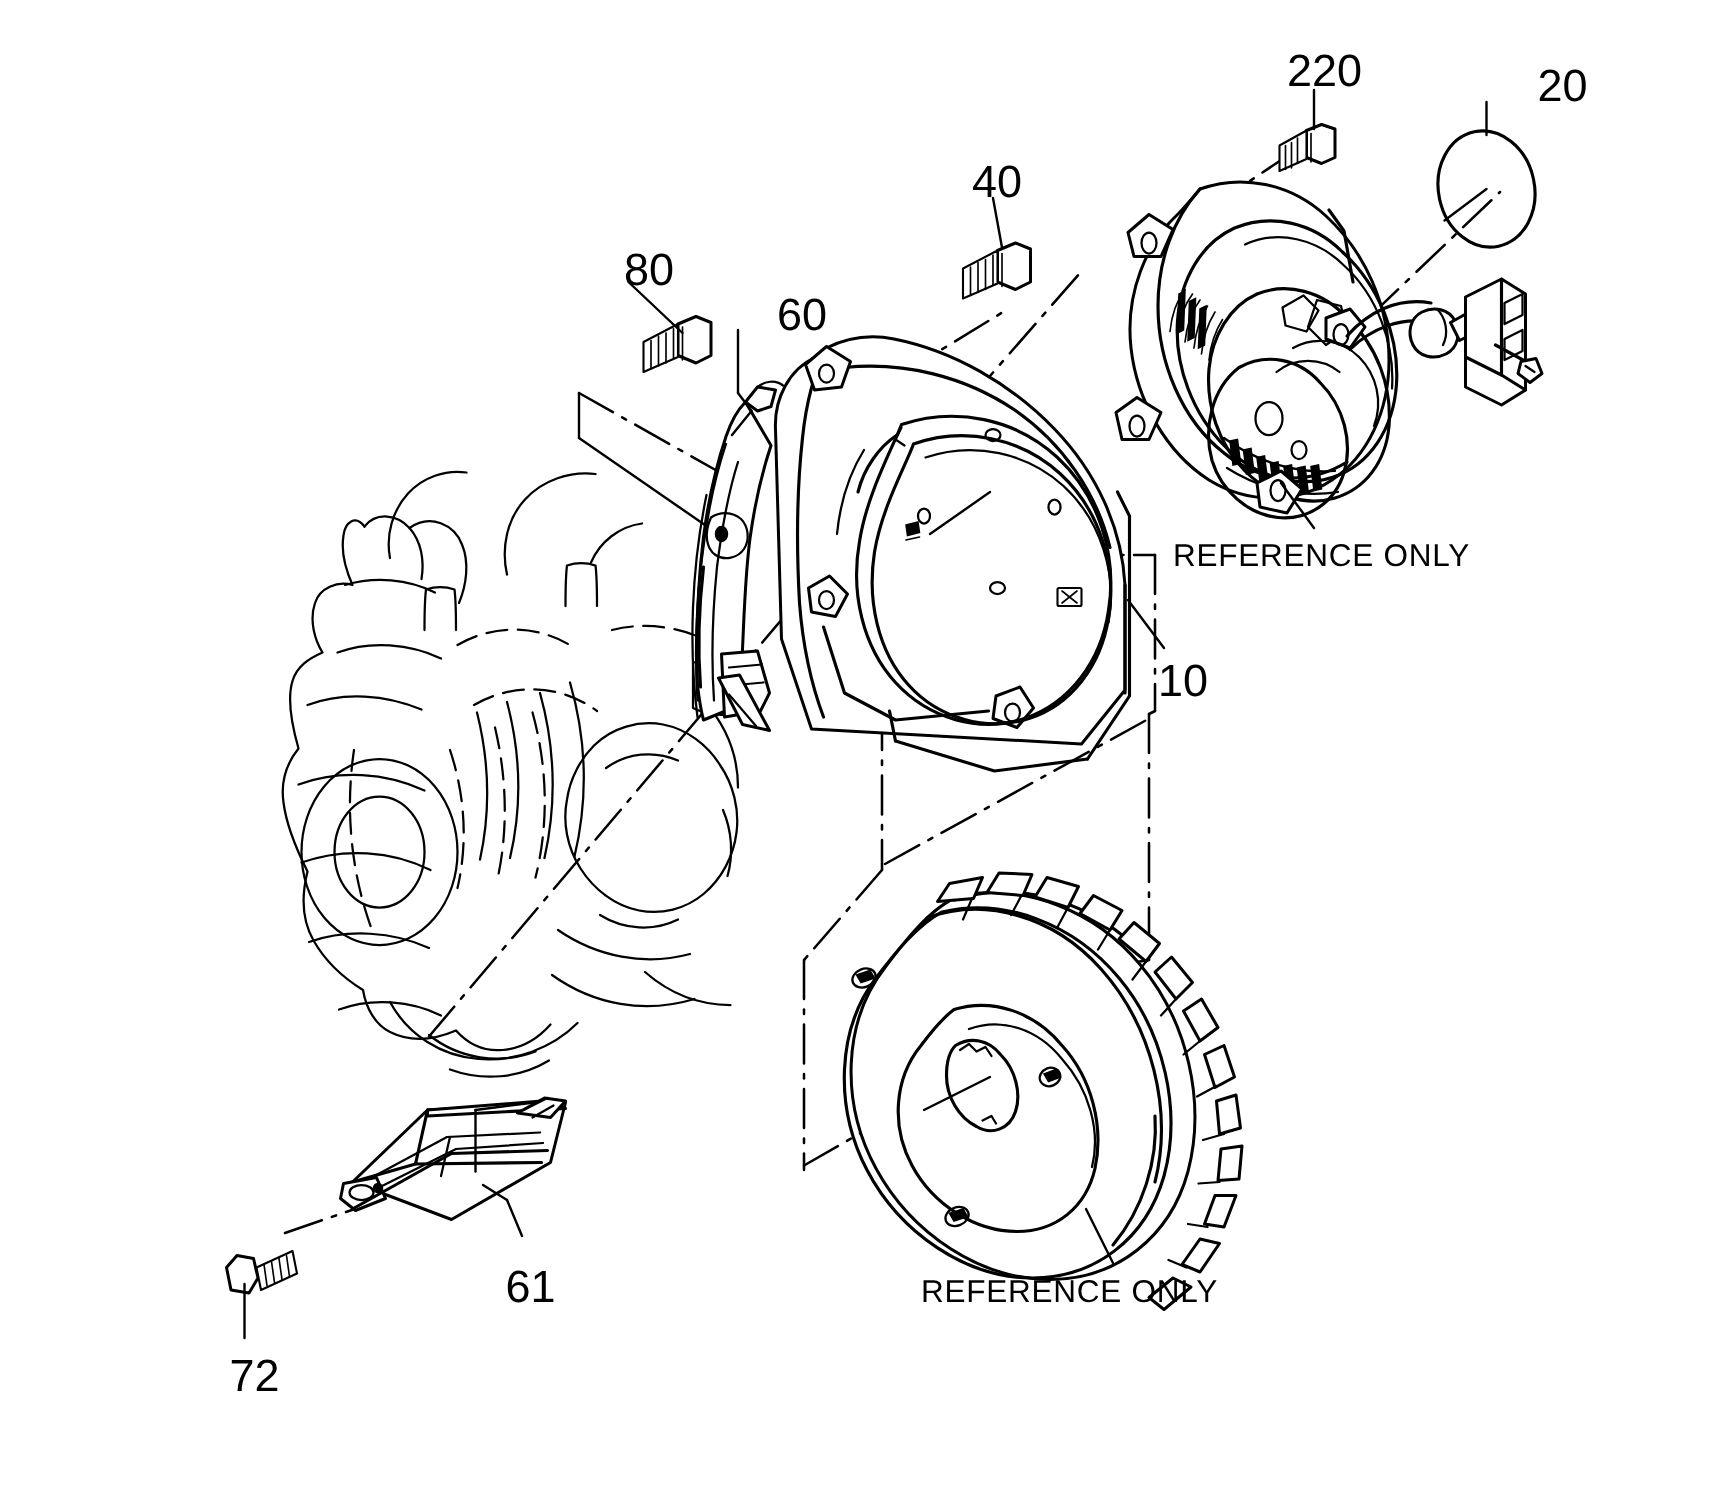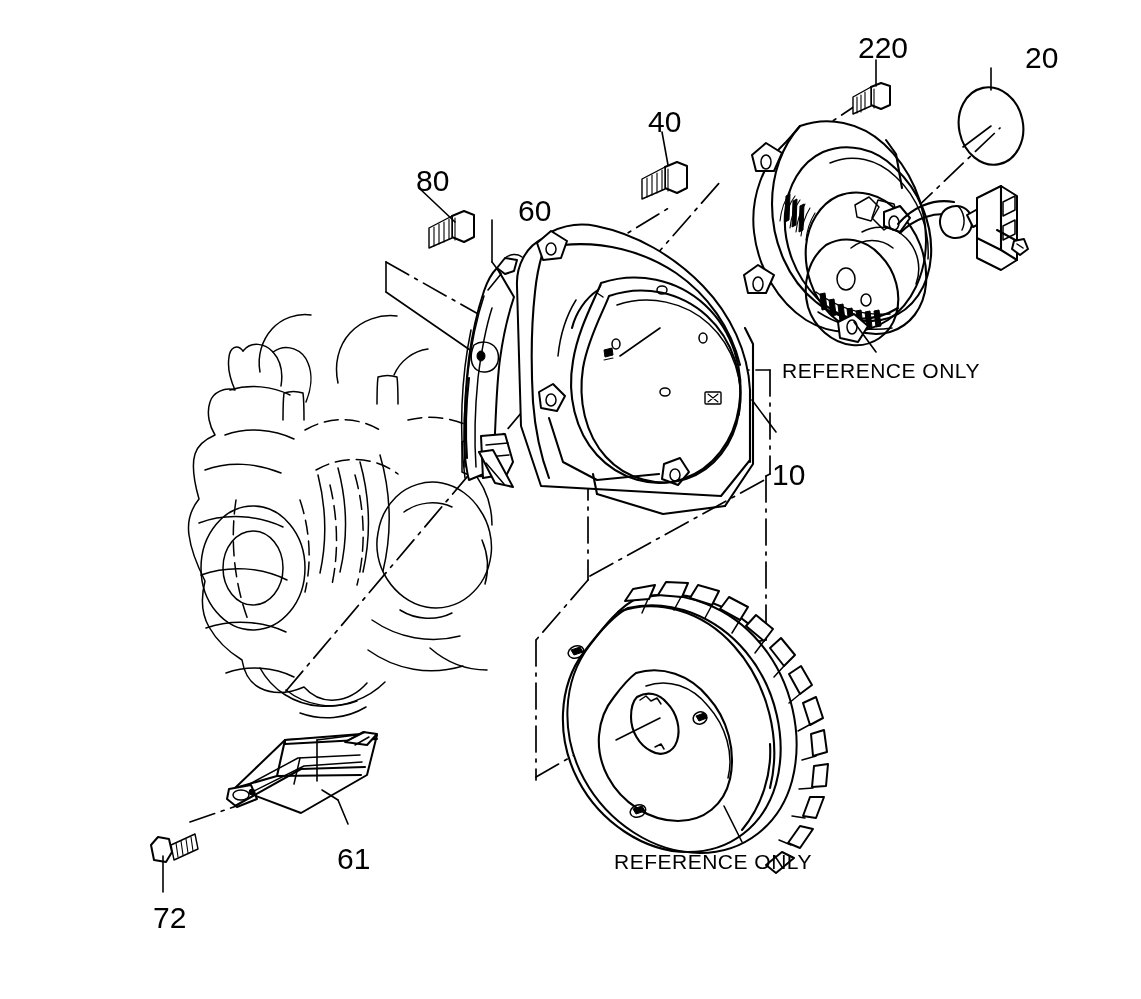--- a/index.html
+++ b/index.html
@@ -459,20 +459,20 @@
 
       <path class="ld" d="M501 274 L488 290"></path>
     </g>
   </svg>
 
   <div class="lbl partno" style="left:400px;top:166px;margin-left:16px;">80</div>
   <div class="lbl partno" style="left:478px;top:196px;margin-left:40px;">60</div>
   <div class="lbl partno" style="left:648px;top:107px;">40</div>
   <div class="lbl partno" style="left:858px;top:33px;text-align:center;">220</div>
   <div class="lbl partno" style="left:977px;top:43px;margin-left:48px;">20</div>
-  <div class="lbl partno" style="left:772px;top:440px;margin-top:20px;">10</div>
+  <div class="lbl partno" style="left:772px;top:440px;">10</div>
   <div class="lbl partno" style="left:337px;top:831px;margin-top:13px;">61</div>
   <div class="lbl partno" style="left:153px;top:903px;">72</div>
 
   <div class="lbl refonly" style="left:782px;top:360px;">REFERENCE ONLY</div>
   <div class="lbl refonly" style="left:614px;top:851px;">REFERENCE ONLY</div>
 
 </div>
 
 </body></html>

